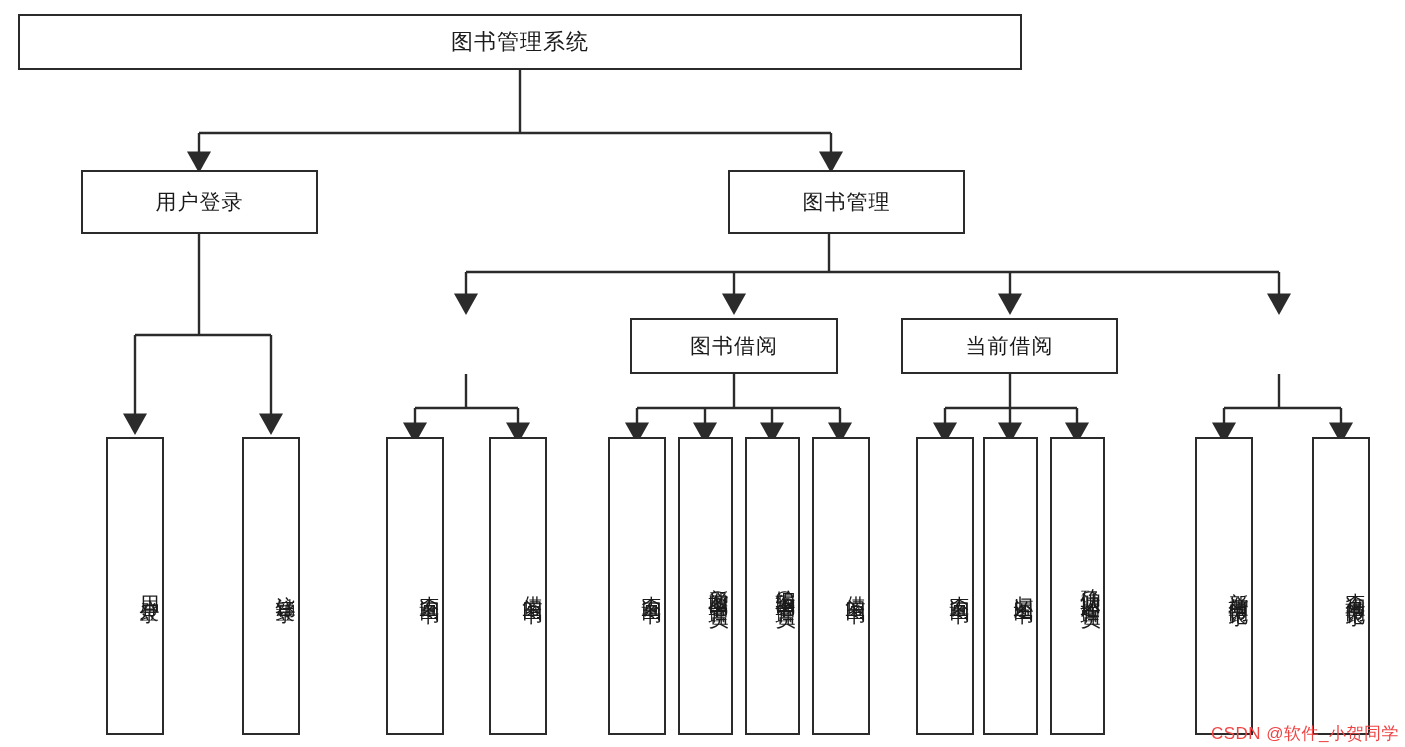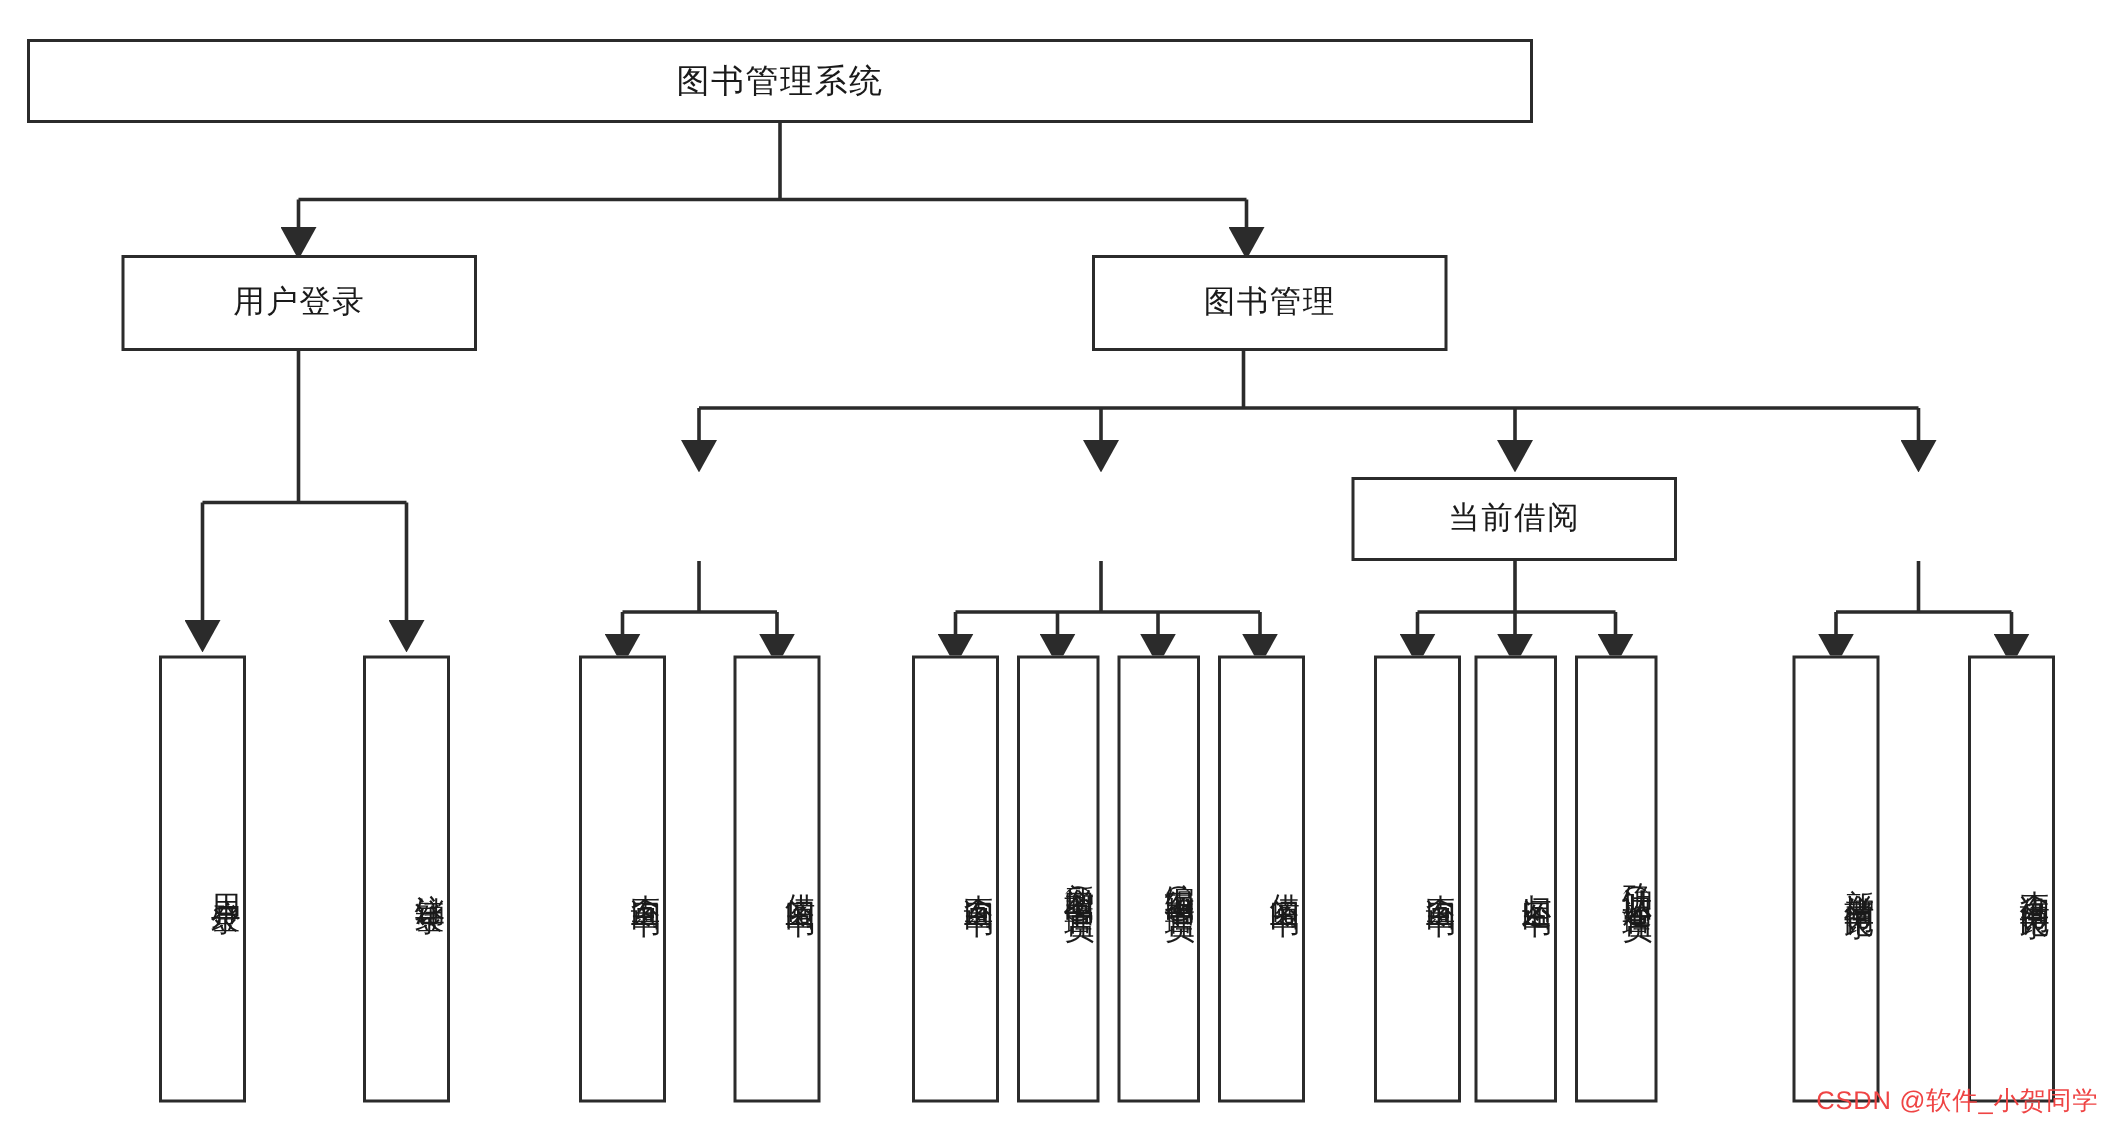--- a/index.html
+++ b/index.html
@@ -31,21 +31,20 @@
     color:#1a1a1a;
   }
   .node-h{
     font-size:21px;
     letter-spacing:1px;
     line-height:1.2;
     white-space:nowrap;
   }
   .node-root{
     font-size:22px;
-    margin-top:12px;
   }
   .node-v{
     font-size:20px;
     writing-mode:vertical-rl;
     text-orientation:upright;
     letter-spacing:3px;
     line-height:1.25;
     white-space:nowrap;
     align-items:flex-start;
     justify-content:center;
@@ -124,20 +123,23 @@
     <span>图书管理系统</span>
   </div>
 
   <div class="node node-h" style="left:81px;top:170px;width:237px;height:64px;">
     <span>用户登录</span>
   </div>
   <div class="node node-h" style="left:711px;top:170px;width:237px;height:64px;margin-left:17px;">
     <span>图书管理</span>
   </div>
 
+  <div class="node node-h" style="left:630px;top:318px;width:208px;height:56px;">
+    <span>图书借阅</span>
+  </div>
   <div class="node node-h" style="left:901px;top:318px;width:217px;height:56px;">
     <span>当前借阅</span>
   </div>
 
   <div class="node node-v" style="left:106px;top:437px;width:58px;height:298px;">
     <span>用户登录</span>
   </div>
   <div class="node node-v" style="left:242px;top:437px;width:58px;height:298px;">
     <span>注销登录</span>
   </div>

